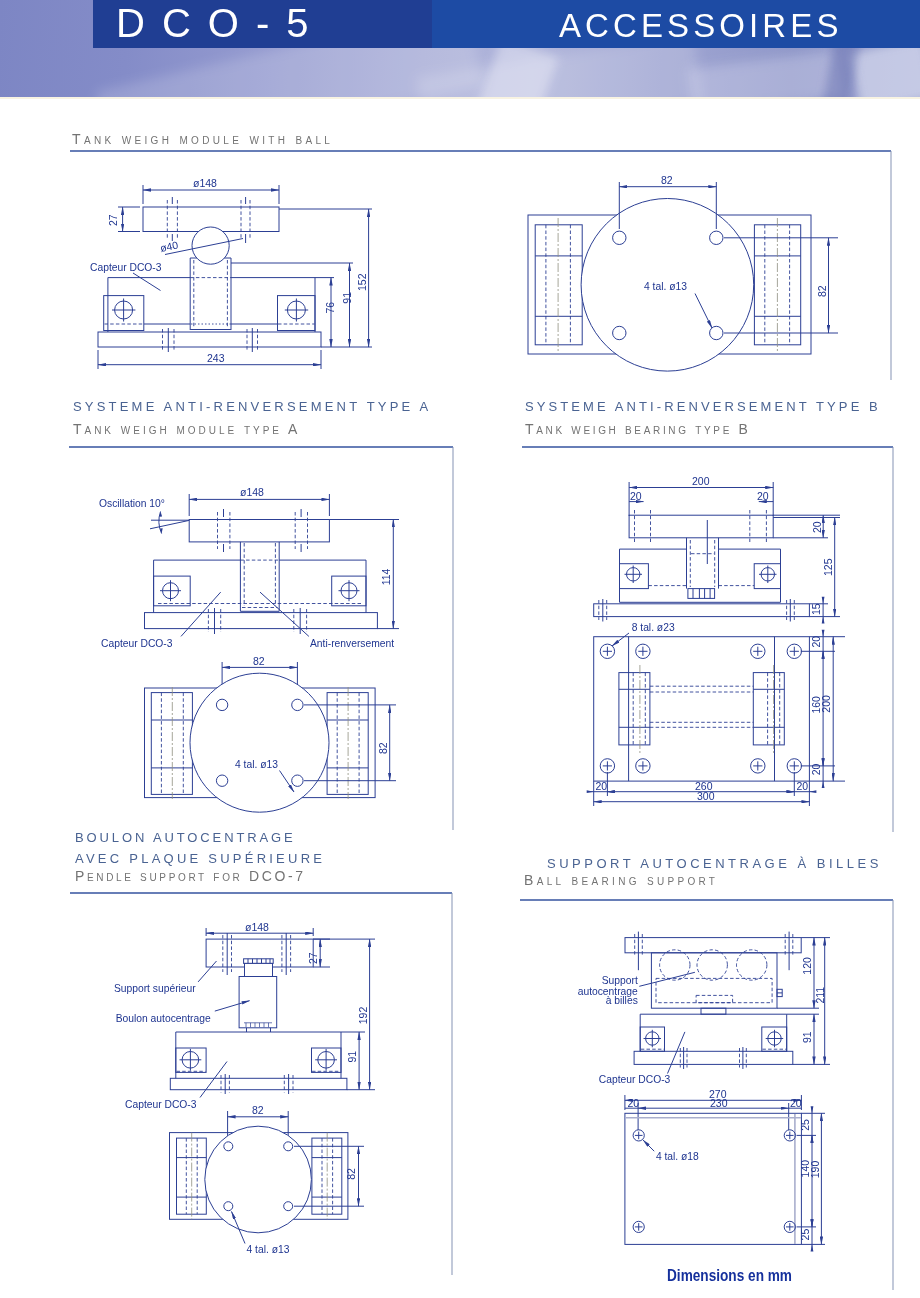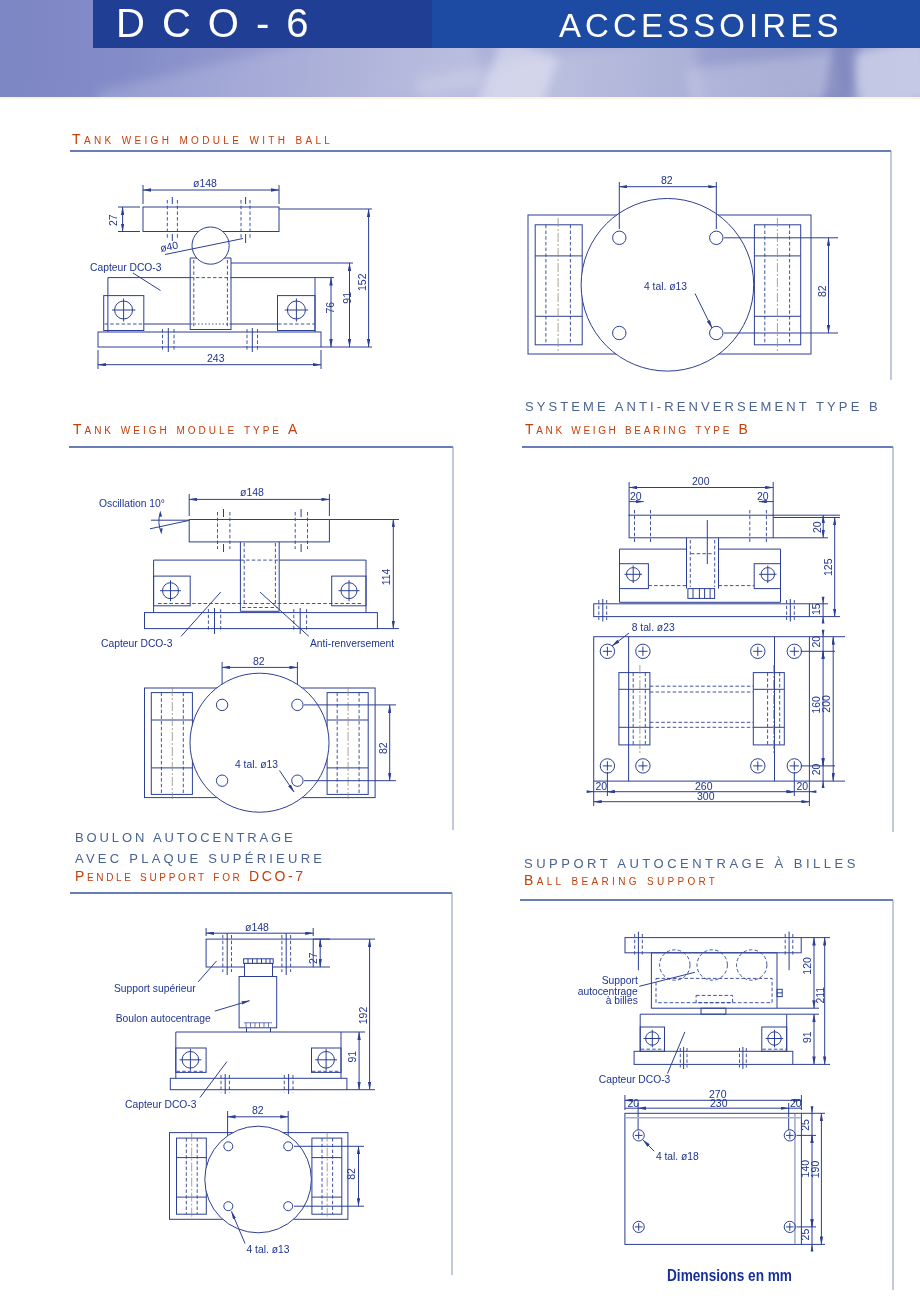--- a/index.html
+++ b/index.html
@@ -1,61 +1,62 @@
 <!DOCTYPE html>
 <html><head>
 <meta charset="utf-8">
 <style>
 html,body{margin:0;padding:0;background:#fff}
 #page{position:relative;width:920px;height:1298px;background:#fff;overflow:hidden;font-family:"Liberation Sans",sans-serif}
 .abs{position:absolute}
 .h1{font-size:13px;letter-spacing:3.1px;color:#4a6392;white-space:nowrap}
-.h2{font-size:14px;color:#c2410c;white-space:nowrap;font-variant:small-caps}
+.h2{font-size:14px;color:#737373;white-space:nowrap;font-variant:small-caps}
 </style>
 </head>
 <body>
 <div id="page">
 
   <div class="abs" style="left:0;top:0;width:920px;height:97px;overflow:hidden;background:linear-gradient(94deg,#7d86c4 0%,#848cc8 14%,#969cd0 30%,#a8add7 46%,#b0b5da 58%,#9fa5d2 72%,#9098c9 86%,#9ba2cf 100%)">
 
     <div class="abs" style="left:100px;top:48px;width:380px;height:80px;background:rgba(255,255,255,0.16);transform:rotate(-13deg);filter:blur(6px)"></div>
     <div class="abs" style="left:420px;top:55px;width:280px;height:70px;background:rgba(255,255,255,0.16);transform:rotate(-9deg);filter:blur(6px)"></div>
     <div class="abs" style="left:470px;top:60px;width:90px;height:60px;background:rgba(244,244,252,0.40);transform:rotate(-70deg);filter:blur(5px)"></div>
     <div class="abs" style="left:690px;top:60px;width:150px;height:46px;background:rgba(228,230,244,0.30);transform:rotate(-7deg);filter:blur(6px)"></div>
     <div class="abs" style="left:855px;top:45px;width:75px;height:60px;background:rgba(240,242,252,0.5);transform:rotate(-12deg);filter:blur(5px)"></div>
     <div class="abs" style="left:828px;top:40px;width:26px;height:70px;background:rgba(101,110,175,0.45);transform:rotate(10deg);filter:blur(4px)"></div>
   </div>
 
   <div class="abs" style="left:432px;top:0;width:488px;height:48px;background:#1d4ba4"></div>
 
   <div class="abs" style="left:93px;top:0;width:339px;height:48px;background:#203e93"></div>
 
-  <div class="abs" style="left:116px;top:1px;color:#fff;font-size:40px;letter-spacing:17px;white-space:nowrap">DCO-6</div>
+  <div class="abs" style="left:116px;top:1px;color:#fff;font-size:40px;letter-spacing:17px;white-space:nowrap">DCO-5</div>
 
   <div class="abs" style="left:559px;top:7px;color:#fff;font-size:33px;letter-spacing:4.1px;white-space:nowrap">ACCESSOIRES</div>
 
   <div class="abs" style="left:0;top:97px;width:920px;height:2px;background:#f8f3e2"></div>
 
 
   <div class="abs h2" style="left:72px;top:131px;letter-spacing:3.33px">Tank weigh module with ball</div>
 
+  <div class="abs h1" style="left:73px;top:399px;letter-spacing:3.2px">SYSTEME ANTI-RENVERSEMENT TYPE A</div>
 
   <div class="abs h2" style="left:73px;top:421px;letter-spacing:2.97px">Tank weigh module type A</div>
 
   <div class="abs h1" style="left:525px;top:399px">SYSTEME ANTI-RENVERSEMENT TYPE B</div>
 
   <div class="abs h2" style="left:525px;top:421px;letter-spacing:2.66px">Tank weigh bearing type B</div>
 
   <div class="abs h1" style="left:75px;top:830px;letter-spacing:2.88px">BOULON AUTOCENTRAGE</div>
 
   <div class="abs h1" style="left:75px;top:851px;letter-spacing:3.24px">AVEC PLAQUE SUPÉRIEURE</div>
 
   <div class="abs h2" style="left:75px;top:868px;letter-spacing:2.65px">Pendle support for DCO-7</div>
 
-  <div class="abs h1" style="left:524px;top:856px;letter-spacing:3.5px">SUPPORT AUTOCENTRAGE À BILLES</div>
+  <div class="abs h1" style="left:547px;top:856px;letter-spacing:3.5px">SUPPORT AUTOCENTRAGE À BILLES</div>
 
   <div class="abs h2" style="left:524px;top:872px;letter-spacing:3.31px">Ball bearing support</div>
 
   <svg class="abs" style="left:0;top:0" width="920" height="1298" viewBox="0 0 920 1298">
   <defs>
     <marker id="m" viewBox="0 0 10 4" refX="9.4" refY="2" markerWidth="8.5" markerHeight="3.4" orient="auto-start-reverse">
           <path d="M0,0L10,2L0,4z" fill="#2c3f94"></path>
         </marker>
   </defs>
   <style>

